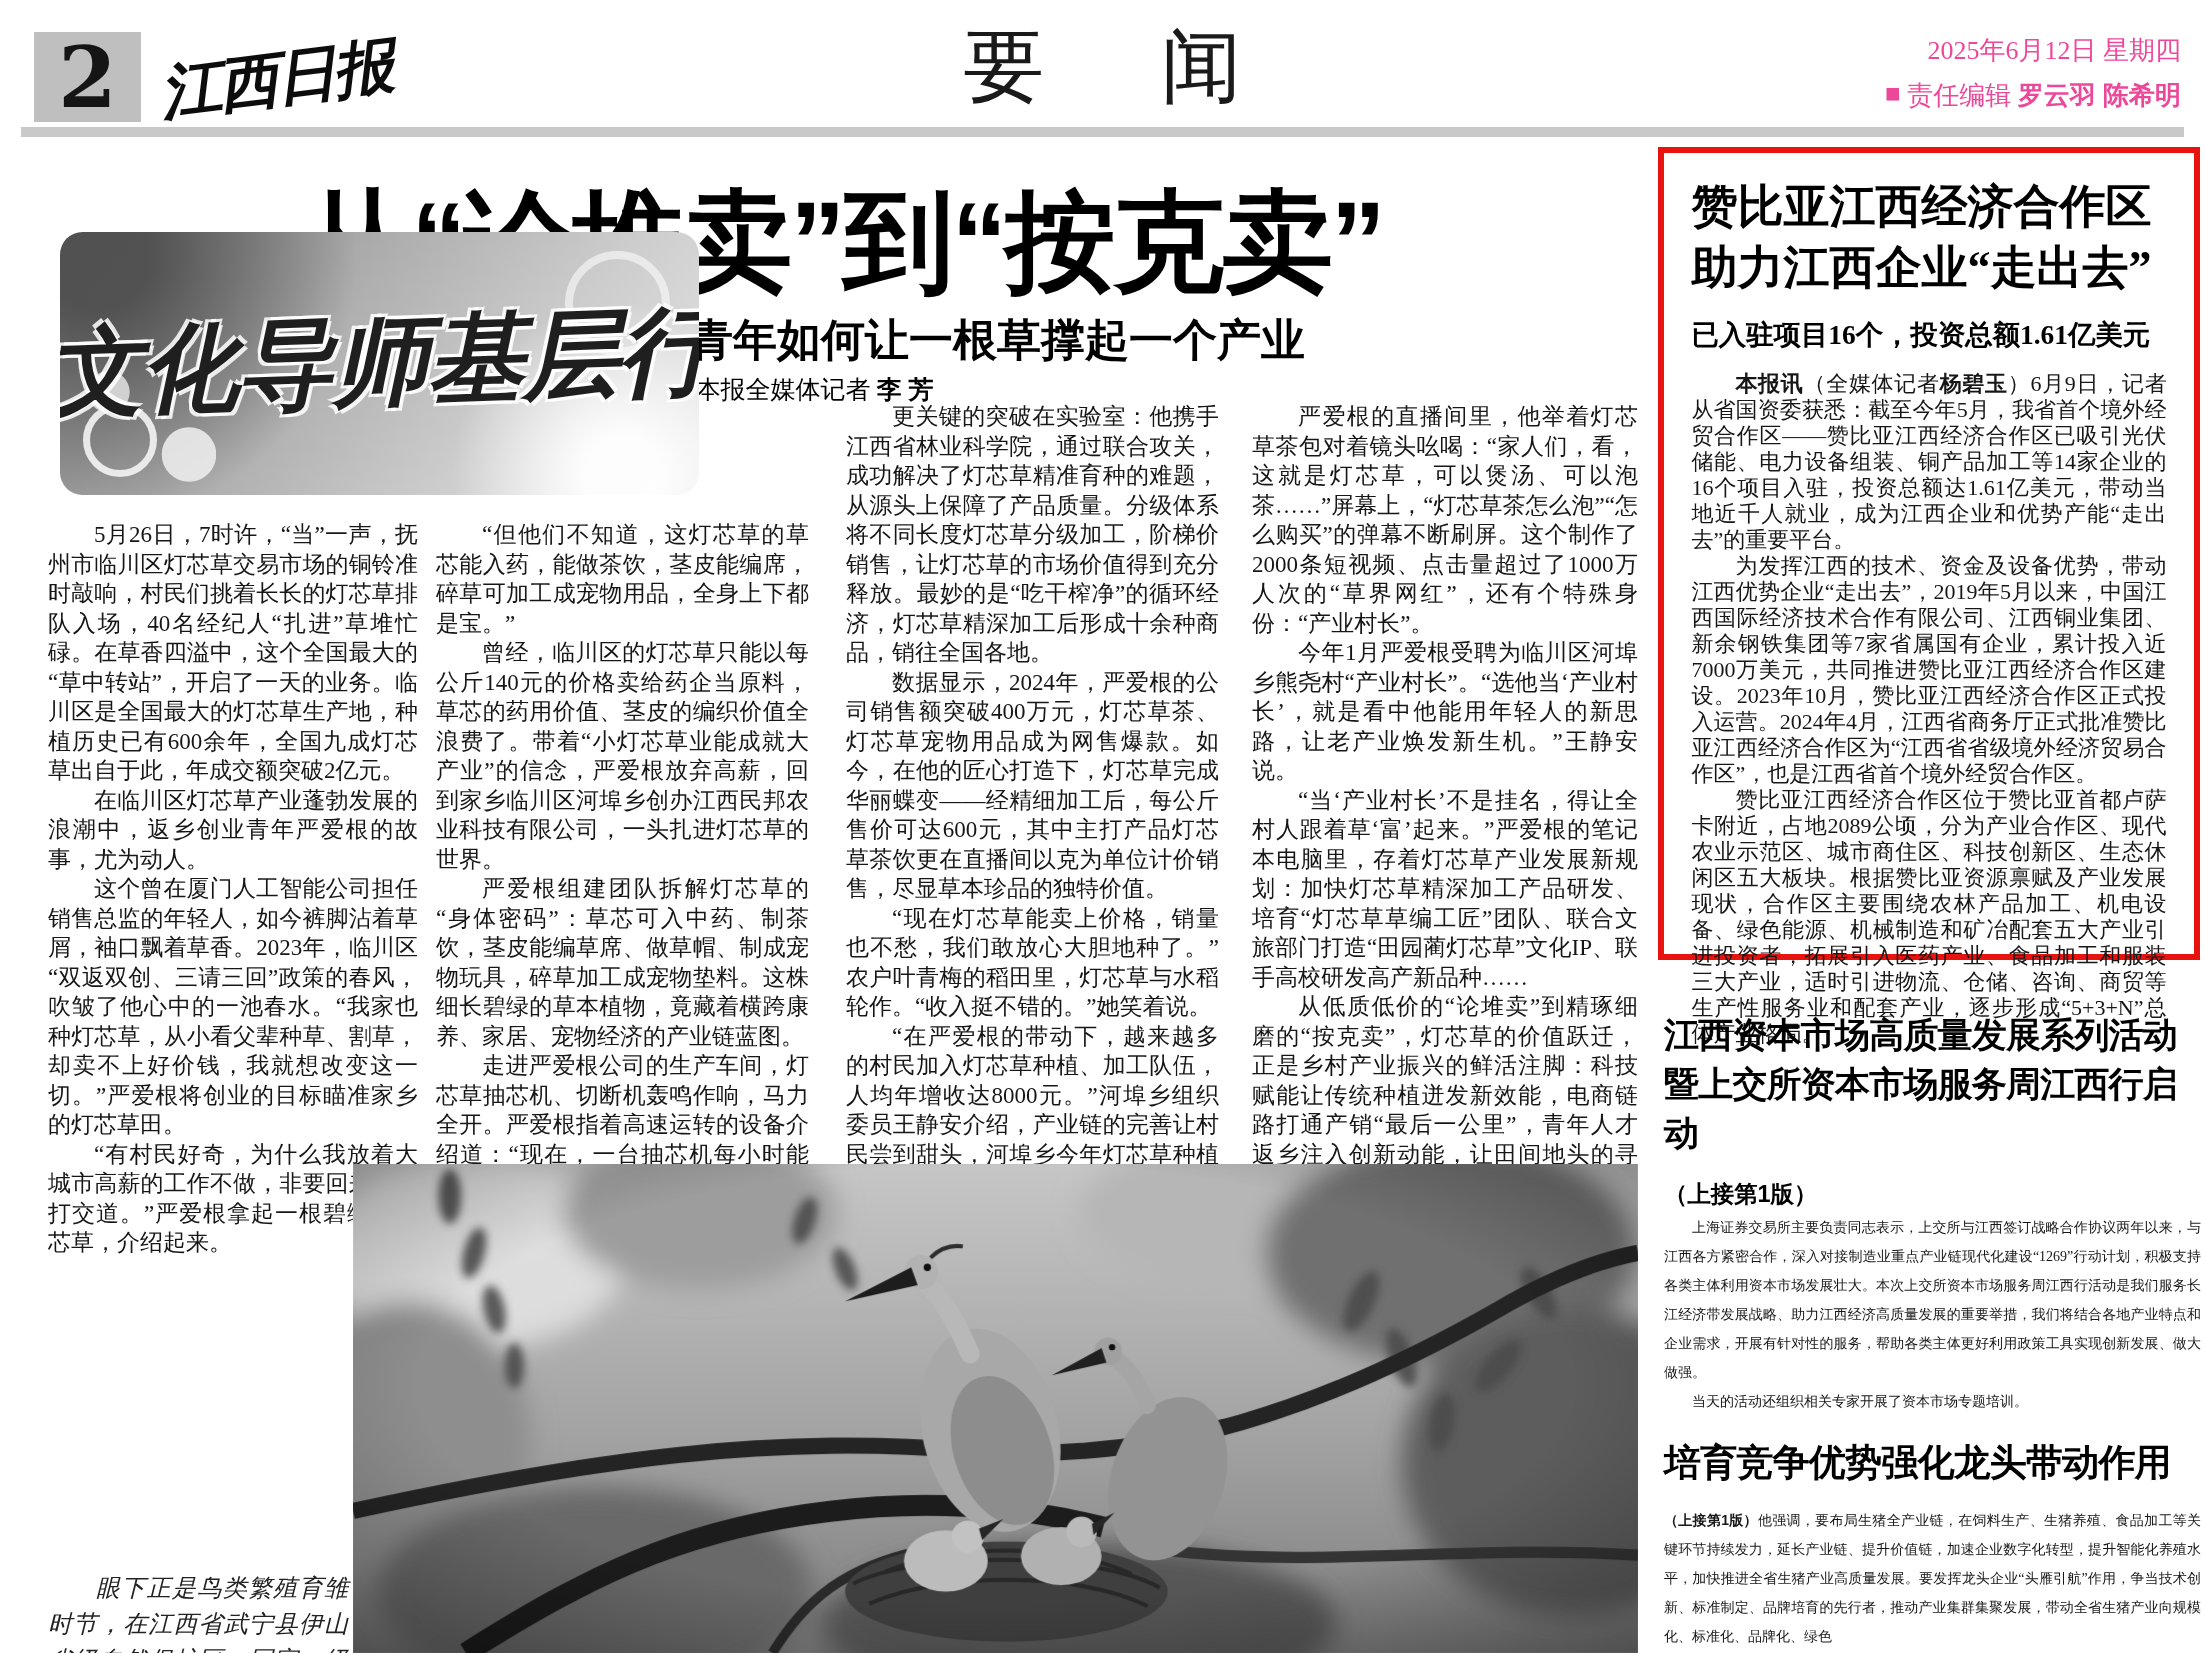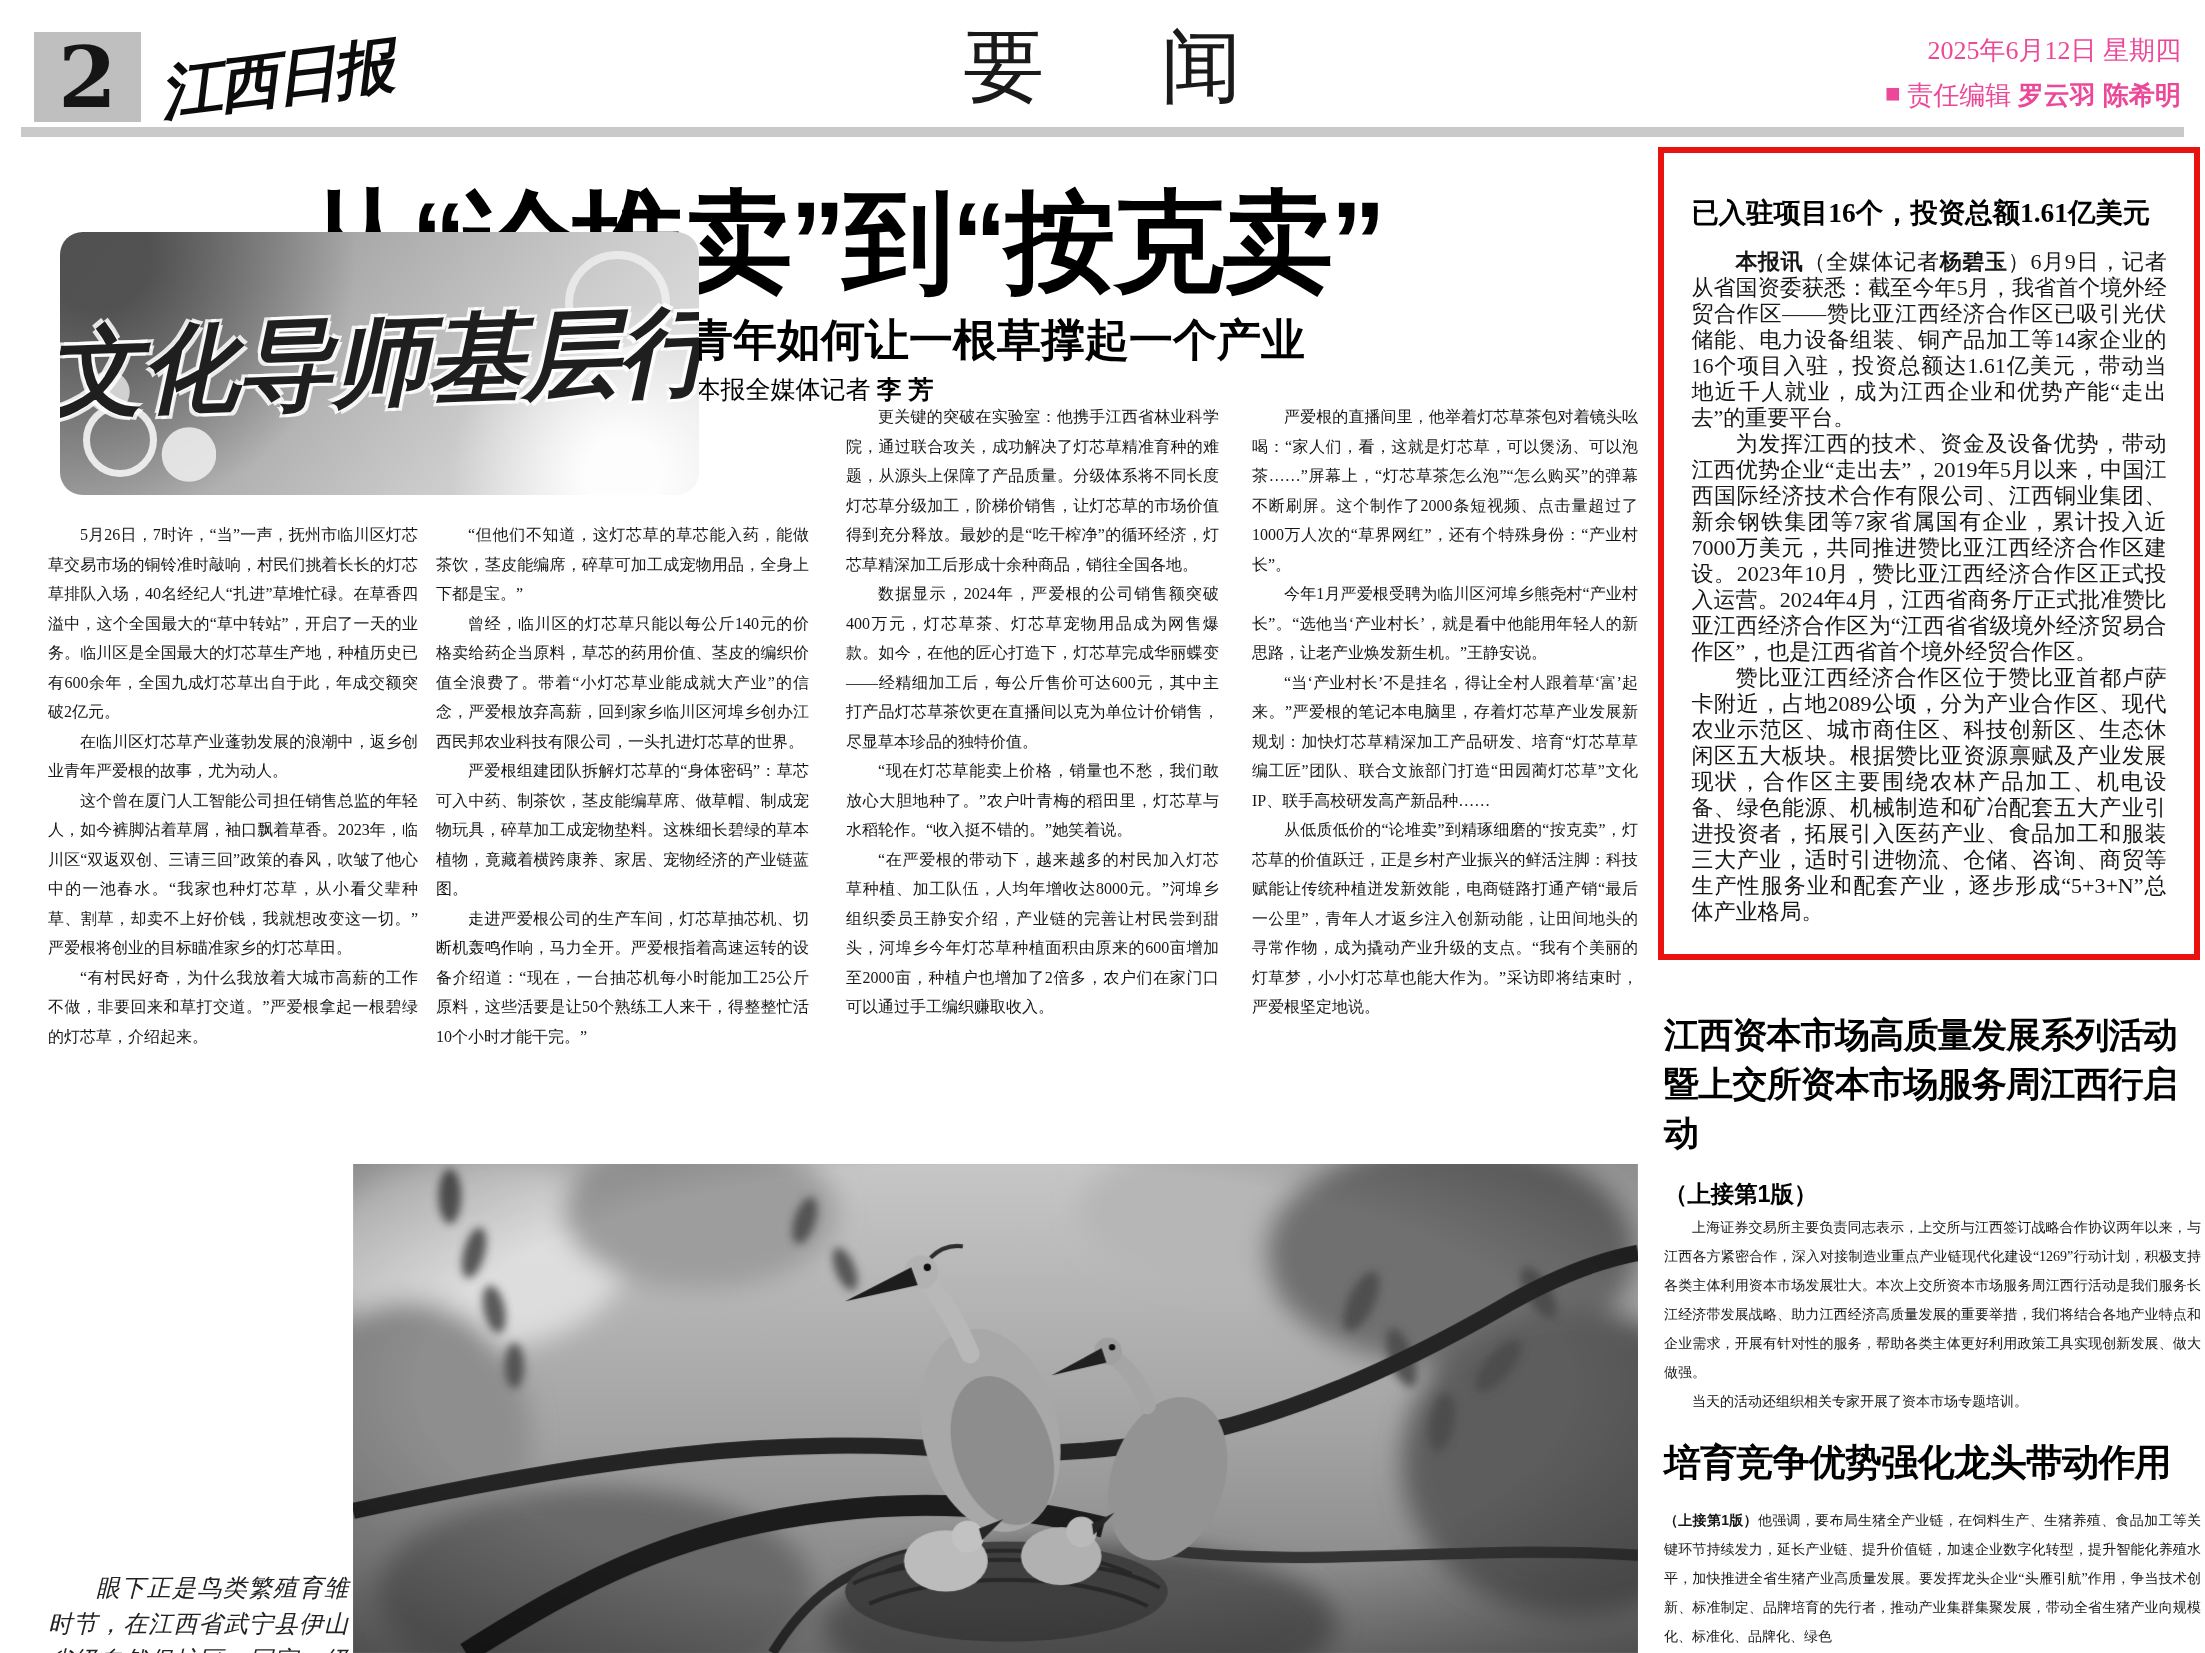--- a/index.html
+++ b/index.html
@@ -39,21 +39,21 @@
                  border-radius:50%;box-shadow:69px 14.5px 0 -9.7px #ececec, -11.3px -48px 0 -16px #dcdcdc;opacity:.9;}
   .banner .swirl2{position:absolute;right:29px;top:19.4px;width:89px;height:89px;border:8px solid rgba(255,255,255,.8);
                  border-radius:50%;opacity:.7;}
   .banner .txt{position:absolute;left:0;top:0;width:100%;height:100%;display:flex;align-items:center;justify-content:center;
                font-size:97px;font-weight:bold;font-style:italic;transform:rotate(-2deg);
                color:#1f1f1f;letter-spacing:-1.6px;white-space:nowrap;
                text-shadow:3.2px 3.2px 0 rgba(255,255,255,.85),-3.2px -3.2px 0 rgba(255,255,255,.85),
                            3.2px -3.2px 0 rgba(255,255,255,.85),-3.2px 3.2px 0 rgba(255,255,255,.85);}
 
   
-  .col{position:absolute;font-size:16px;line-height:29.5px;text-align:justify;color:#161616;}
+  .col{position:absolute;font-size:23px;line-height:29.5px;text-align:justify;color:#161616;}
   .col p{margin:0;text-indent:2em;}
   .col1{left:48px;top:520px;width:370px;}
   .col2{left:436px;top:520px;width:373px;}
   .col3{left:846px;top:402px;width:373px;}
   .col4{left:1252px;top:402px;width:386px;}
 
   
   .zambia{position:absolute;left:1658px;top:147px;width:542px;height:813px;border:6.5px solid #e8120e;
           box-sizing:border-box;padding:22.6px 27.4px 0 27.4px;background:#fff;}
   .zambia h2{margin:0;font-size:46px;line-height:61px;font-weight:bold;color:#000;letter-spacing:0;}
@@ -135,20 +135,24 @@
       <p>“在严爱根的带动下，越来越多的村民加入灯芯草种植、加工队伍，人均年增收达8000元。”河埠乡组织委员王静安介绍，产业链的完善让村民尝到甜头，河埠乡今年灯芯草种植面积由原来的600亩增加至2000亩，种植户也增加了2倍多，农户们在家门口可以通过手工编织赚取收入。</p>
     </div>
   <div class="col col4">
       <p>严爱根的直播间里，他举着灯芯草茶包对着镜头吆喝：“家人们，看，这就是灯芯草，可以煲汤、可以泡茶……”屏幕上，“灯芯草茶怎么泡”“怎么购买”的弹幕不断刷屏。这个制作了2000条短视频、点击量超过了1000万人次的“草界网红”，还有个特殊身份：“产业村长”。</p>
       <p>今年1月严爱根受聘为临川区河埠乡熊尧村“产业村长”。“选他当‘产业村长’，就是看中他能用年轻人的新思路，让老产业焕发新生机。”王静安说。</p>
       <p>“当‘产业村长’不是挂名，得让全村人跟着草‘富’起来。”严爱根的笔记本电脑里，存着灯芯草产业发展新规划：加快灯芯草精深加工产品研发、培育“灯芯草草编工匠”团队、联合文旅部门打造“田园蔺灯芯草”文化IP、联手高校研发高产新品种……</p>
       <p>从低质低价的“论堆卖”到精琢细磨的“按克卖”，灯芯草的价值跃迁，正是乡村产业振兴的鲜活注脚：科技赋能让传统种植迸发新效能，电商链路打通产销“最后一公里”，青年人才返乡注入创新动能，让田间地头的寻常作物，成为撬动产业升级的支点。“我有个美丽的灯草梦，小小灯芯草也能大作为。”采访即将结束时，严爱根坚定地说。</p>
     </div>
 
   <div class="zambia">
+    <h2>
+      <span>赞比亚江西经济合作区</span><br>
+      <span>助力江西企业“走出去”</span>
+    </h2>
     <div class="deck">已入驻项目16个，投资总额1.61亿美元</div>
     <div class="zbody">
       <p class="lead">
         <b>本报讯</b><span>（全媒体记者</span><b>杨碧玉</b><span>）</span><span>6月9日，记者从省国资委获悉：截至今年5月，我省首个境外经贸合作区——赞比亚江西经济合作区已吸引光伏储能、电力设备组装、铜产品加工等14家企业的16个项目入驻，投资总额达1.61亿美元，带动当地近千人就业，成为江西企业和优势产能“走出去”的重要平台。</span>
       </p>
       <div>
           <p>为发挥江西的技术、资金及设备优势，带动江西优势企业“走出去”，2019年5月以来，中国江西国际经济技术合作有限公司、江西铜业集团、新余钢铁集团等7家省属国有企业，累计投入近7000万美元，共同推进赞比亚江西经济合作区建设。2023年10月，赞比亚江西经济合作区正式投入运营。2024年4月，江西省商务厅正式批准赞比亚江西经济合作区为“江西省省级境外经济贸易合作区”，也是江西省首个境外经贸合作区。</p>
           <p>赞比亚江西经济合作区位于赞比亚首都卢萨卡附近，占地2089公顷，分为产业合作区、现代农业示范区、城市商住区、科技创新区、生态休闲区五大板块。根据赞比亚资源禀赋及产业发展现状，合作区主要围绕农林产品加工、机电设备、绿色能源、机械制造和矿冶配套五大产业引进投资者，拓展引入医药产业、食品加工和服装三大产业，适时引进物流、仓储、咨询、商贸等生产性服务业和配套产业，逐步形成“5+3+N”总体产业格局。</p>
         </div>
     </div>

